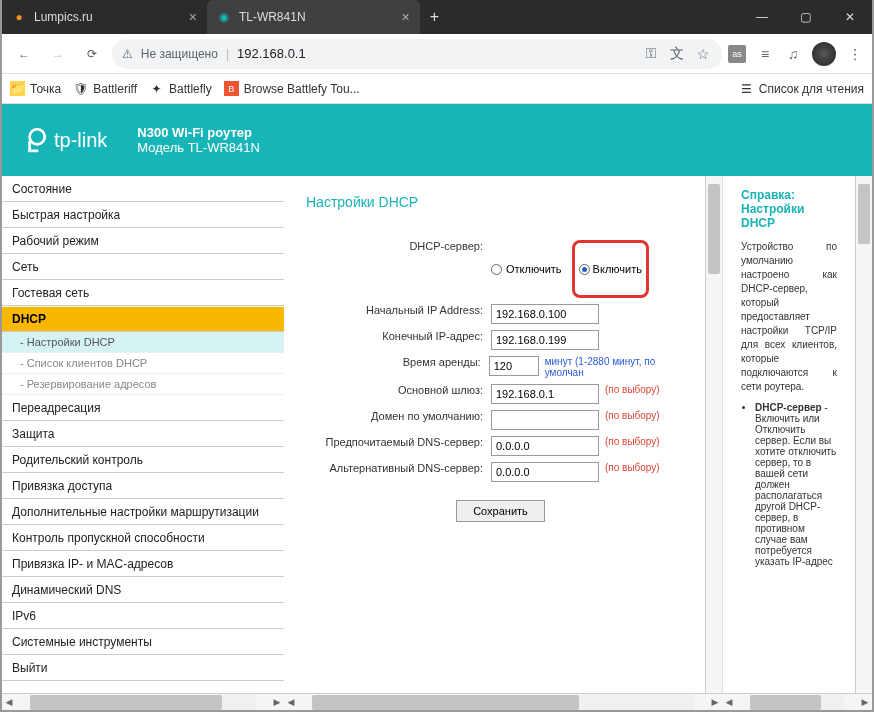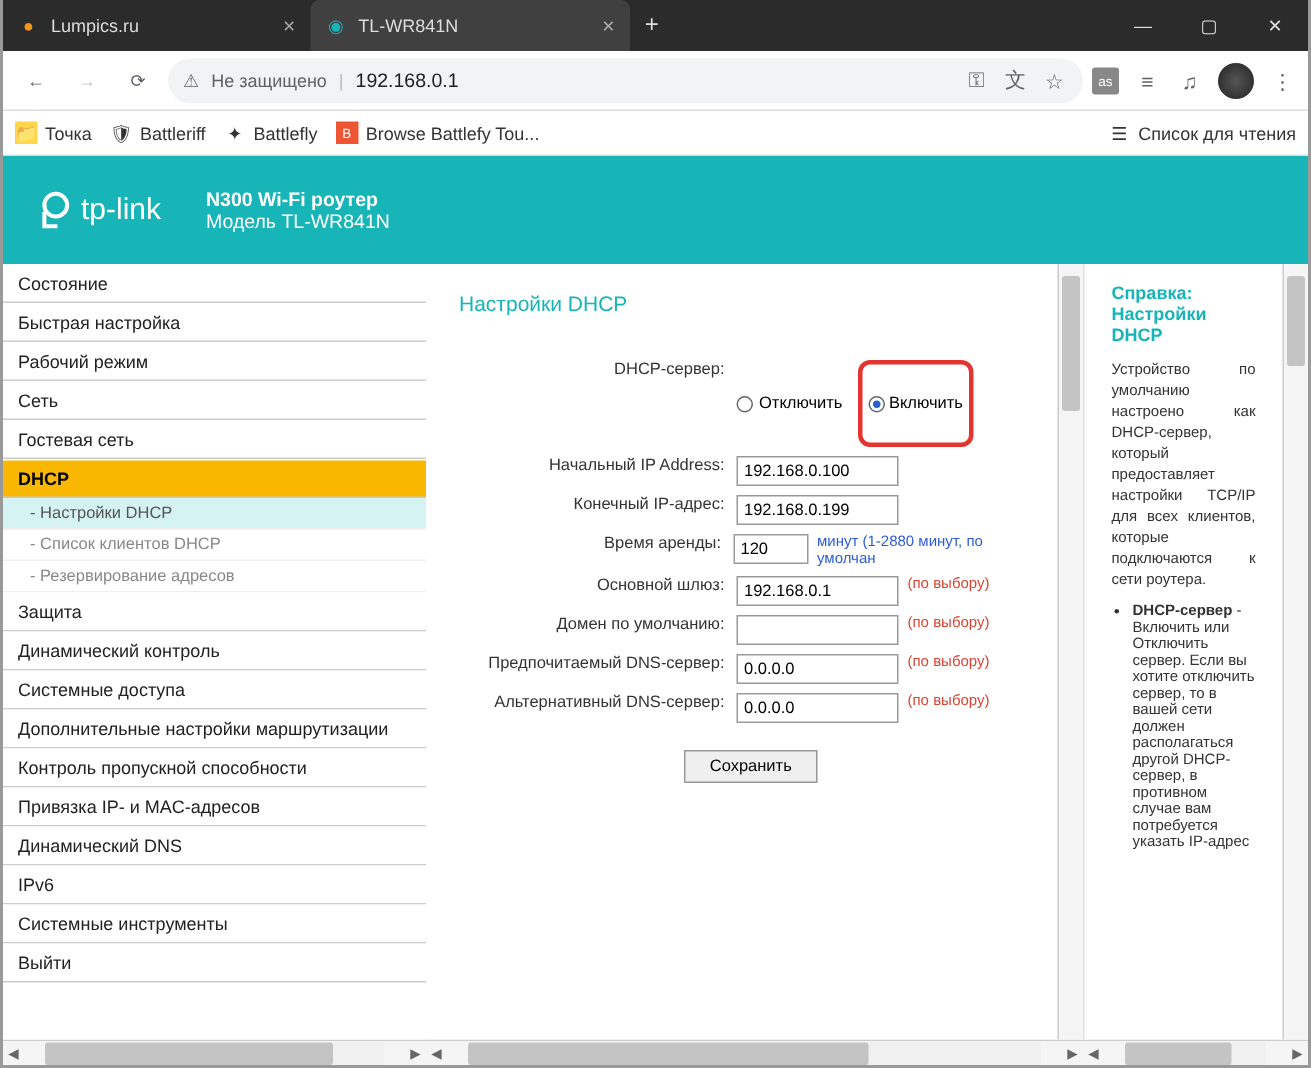--- a/index.html
+++ b/index.html
@@ -154,23 +154,24 @@
       <div class="sidebar">
         <div class="sb-item">Состояние</div>
         <div class="sb-item">Быстрая настройка</div>
         <div class="sb-item">Рабочий режим</div>
         <div class="sb-item">Сеть</div>
         <div class="sb-item">Гостевая сеть</div>
         <div class="sb-item active-dhcp">DHCP</div>
         <div class="sb-sub selected">- Настройки DHCP</div>
         <div class="sb-sub">- Список клиентов DHCP</div>
         <div class="sb-sub">- Резервирование адресов</div>
+        <div class="sb-item">Переадресация</div>
         <div class="sb-item">Защита</div>
-        <div class="sb-item">Динамический контроль</div>
-        <div class="sb-item">Системные доступа</div>
+        <div class="sb-item">Родительский контроль</div>
+        <div class="sb-item">Привязка доступа</div>
         <div class="sb-item">Дополнительные настройки маршрутизации</div>
         <div class="sb-item">Контроль пропускной способности</div>
         <div class="sb-item">Привязка IP- и MAC-адресов</div>
         <div class="sb-item">Динамический DNS</div>
         <div class="sb-item">IPv6</div>
         <div class="sb-item">Системные инструменты</div>
         <div class="sb-item">Выйти</div>
       </div>
 
       <div class="main-area">

